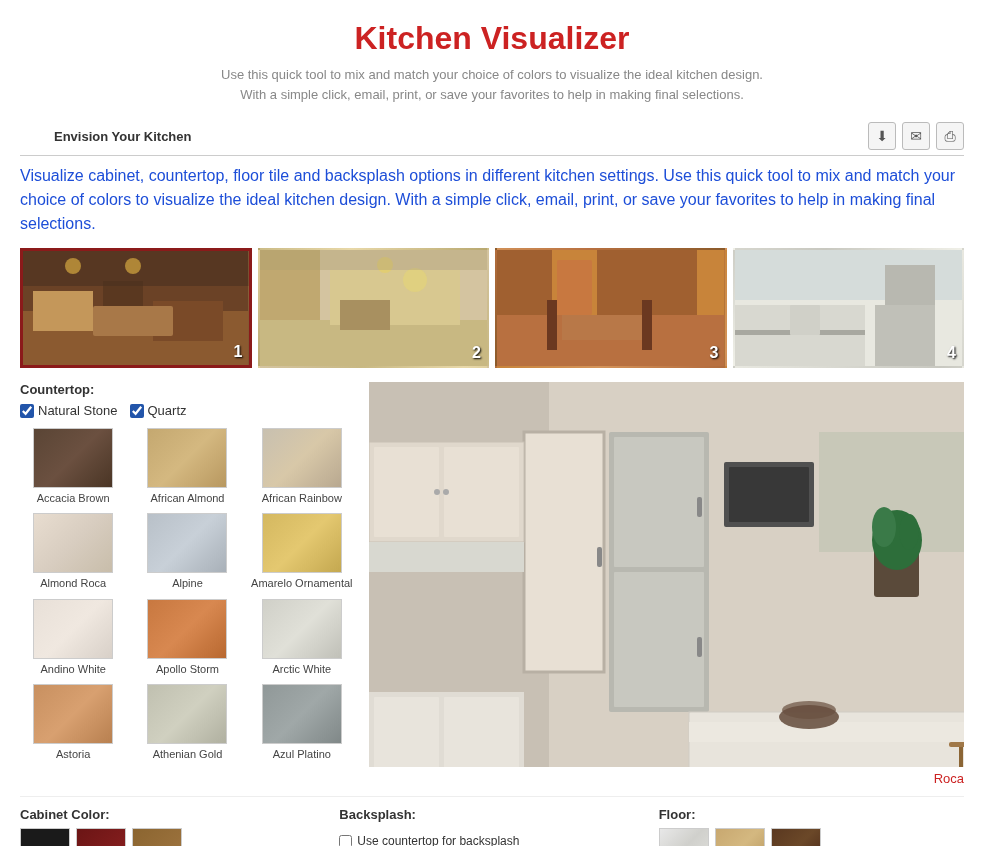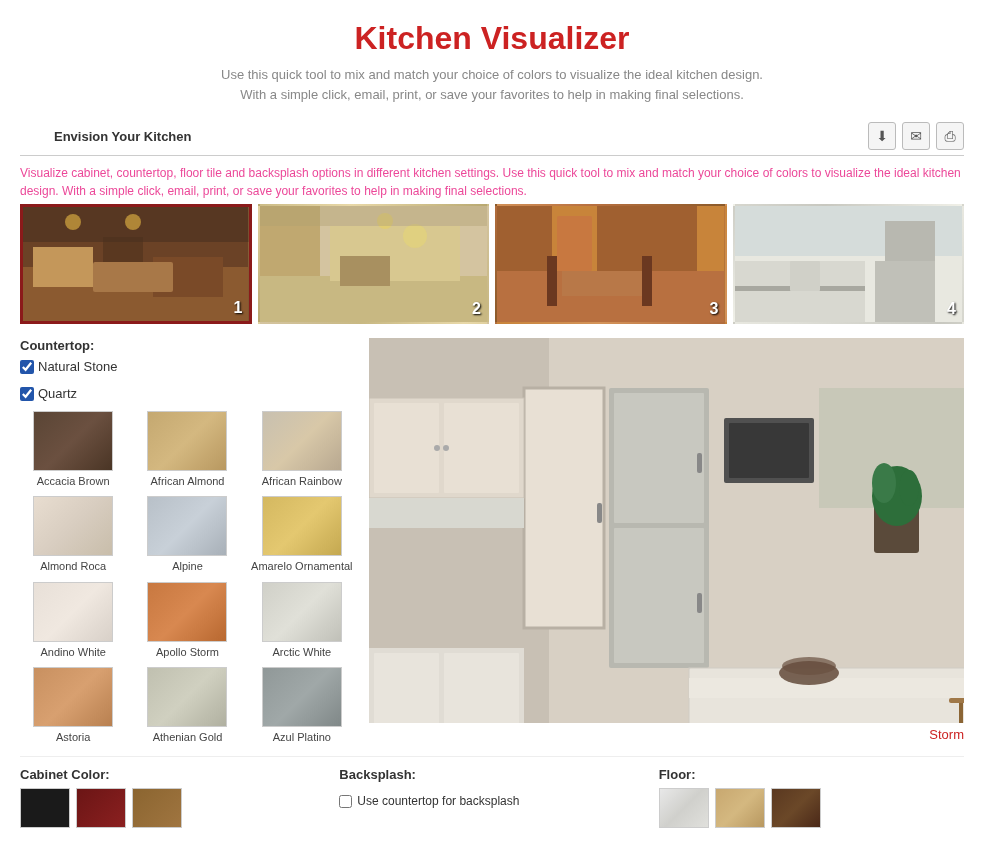--- a/index.html
+++ b/index.html
@@ -51,24 +51,24 @@
       border-radius: 3px;
       cursor: pointer;
       display: flex;
       align-items: center;
       justify-content: center;
       font-size: 14px;
       color: #555;
     }
     
     .description-text {
-      font-size: 12px;
-      color: #ec4899;
+      font-size: 16px;
+      color: #1d4ed8;
       line-height: 1.5;
-      margin-bottom: 4px;
+      margin-bottom: 12px;
     }
     
     .kitchen-scenes {
       display: flex;
       gap: 6px;
       margin-bottom: 14px;
     }
     
     .scene-item {
       position: relative;
@@ -132,21 +132,20 @@
       font-size: 13px;
       font-weight: bold;
       margin-bottom: 6px;
     }
     
     .filter-row {
       display: flex;
       gap: 12px;
       margin-bottom: 8px;
       font-size: 13px;
-      flex-direction: column;
     }
     
     .filter-checkbox {
       display: flex;
       align-items: center;
       gap: 4px;
     }
     
     .filter-checkbox input[type=checkbox] {
       width: 14px;
@@ -499,21 +498,21 @@
 
           <rect x="0" y="310" width="155" height="180" fill="#e0dcd4"></rect>
           <rect x="5" y="315" width="65" height="170" fill="#e8e4dc" rx="1"></rect>
           <rect x="75" y="315" width="75" height="170" fill="#e8e4dc" rx="1"></rect>
           <circle cx="68" cy="400" r="3" fill="#aaa"></circle>
           <circle cx="77" cy="400" r="3" fill="#aaa"></circle>
 
           <rect x="0" y="490" width="100%" height="200" fill="#d8d4cc"></rect>
         </svg>
       </div>
-      <a class="reset-link">Storm</a>
+      <a class="reset-link">Roca</a>
     </div>
 
   </div>
 
   <div class="bottom-section">
 
     <div class="bottom-col">
       <div class="bottom-col-title">Cabinet Color:</div>
       <div class="bottom-swatches">
         <div class="bottom-swatch sw-black"></div>

